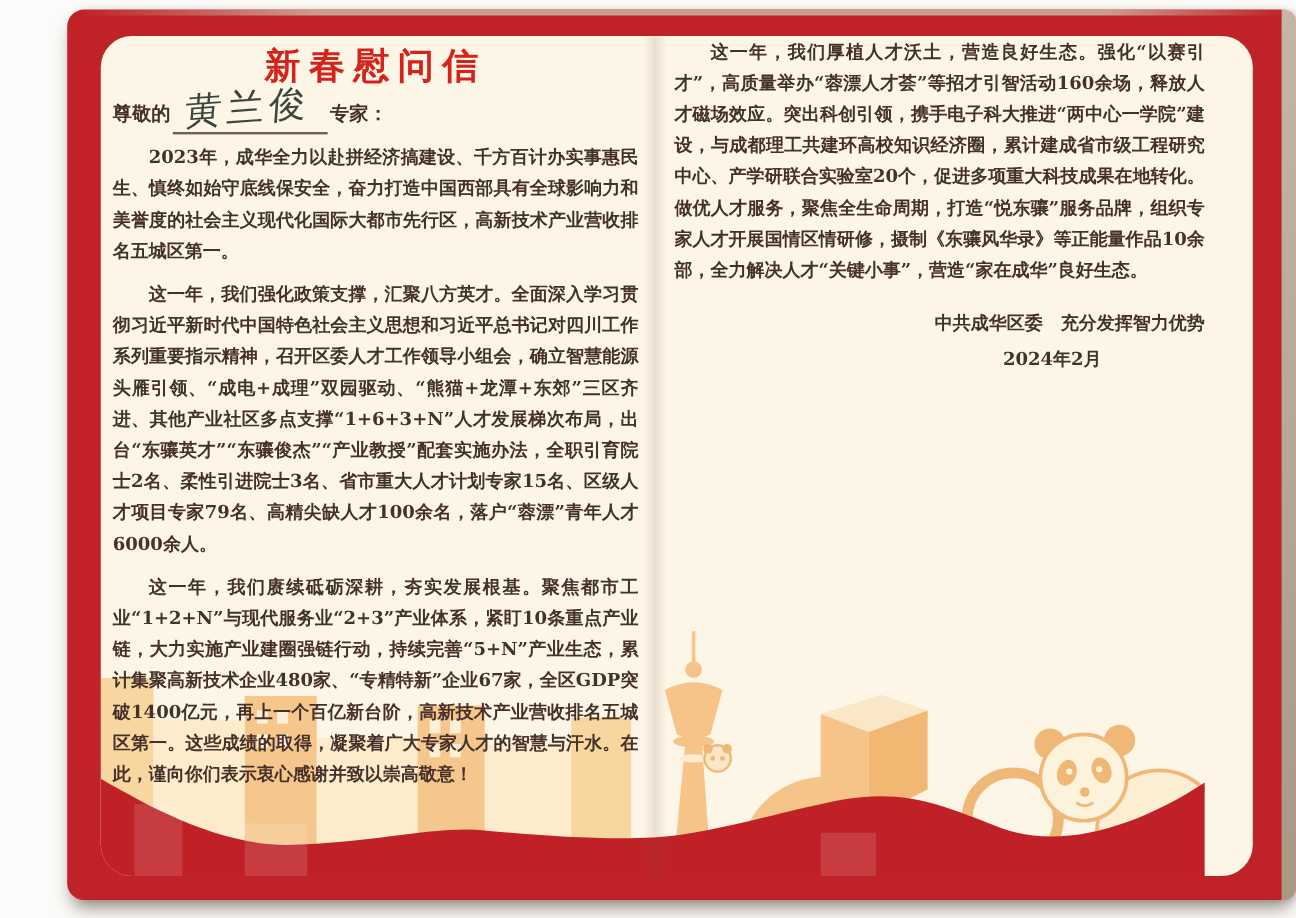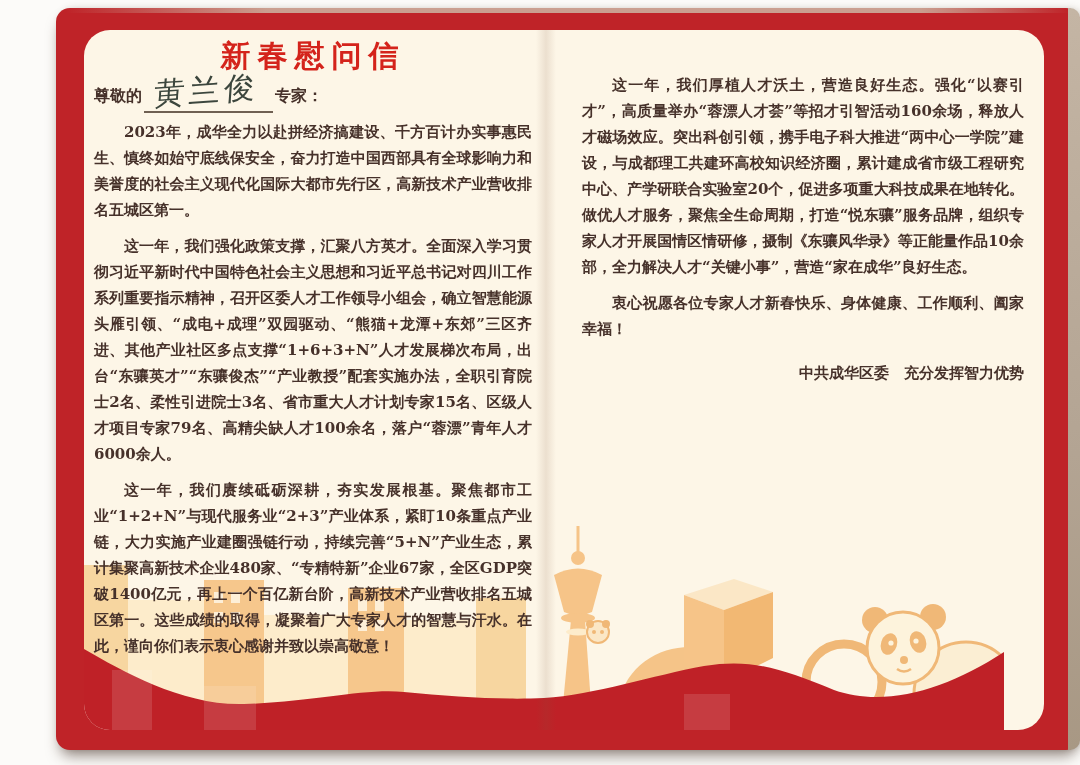--- a/index.html
+++ b/index.html
@@ -15,21 +15,21 @@
   .card-edge-top{position:absolute;left:10px;right:10px;top:0;height:5px;
         background:linear-gradient(90deg,rgba(205,190,170,.0),rgba(205,190,170,.8) 20%,rgba(205,190,170,.8) 85%,rgba(205,190,170,0));
         border-radius:10px 10px 0 0;}
   .panel{position:absolute;left:28px;top:22px;right:36px;bottom:20px;
         background:#fdf6e7;border-radius:26px;overflow:hidden;}
   .crease{position:absolute;left:452px;top:0;bottom:0;width:20px;pointer-events:none;
         background:linear-gradient(90deg,rgba(130,85,60,0),rgba(130,85,60,.14) 50%,rgba(130,85,60,0));}
   
   .col{position:absolute;top:0;color:#46312a;font-size:15px;line-height:26px;font-weight:700;}
   .col-left{left:10px;width:438px;padding-top:6px;}
-  .col-right{left:498px;width:442px;padding-top:42px;}
+  .col-right{left:478px;width:442px;}
   .letter-title{color:#d4231b;font-size:30px;line-height:36px;font-weight:900;
         letter-spacing:7px;text-align:center;margin:2px 0 6px;}
   .salutation{font-size:16px;line-height:30px;margin-bottom:6px;white-space:nowrap;}
   .name-line{display:inline-block;border-bottom:2px solid #6f6052;padding:0 14px 0 10px;margin:0 2px;}
   .name-hand{display:inline-block;font-size:31px;line-height:20px;font-weight:400;
         color:#3c463d;transform:rotate(-4deg) skewX(-8deg);letter-spacing:4px;}
   .para{margin:0 0 10px;text-indent:2em;text-align:justify;}
   .signature{margin-top:16px;text-align:right;font-size:15px;line-height:30px;}
   .sig-date{padding-right:86px;}
   
@@ -124,23 +124,23 @@
           <div class="salutation">
             <span>尊敬的</span><span class="name-line"><span class="name-hand">黄兰俊</span></span><span>专家：</span>
           </div>
           <p class="para">2023年，成华全力以赴拼经济搞建设、千方百计办实事惠民生、慎终如始守底线保安全，奋力打造中国西部具有全球影响力和美誉度的社会主义现代化国际大都市先行区，高新技术产业营收排名五城区第一。</p>
           <p class="para">这一年，我们强化政策支撑，汇聚八方英才。全面深入学习贯彻习近平新时代中国特色社会主义思想和习近平总书记对四川工作系列重要指示精神，召开区委人才工作领导小组会，确立智慧能源头雁引领、“成电+成理”双园驱动、“熊猫+龙潭+东郊”三区齐进、其他产业社区多点支撑“1+6+3+N”人才发展梯次布局，出台“东骧英才”“东骧俊杰”“产业教授”配套实施办法，全职引育院士2名、柔性引进院士3名、省市重大人才计划专家15名、区级人才项目专家79名、高精尖缺人才100余名，落户“蓉漂”青年人才6000余人。</p>
           <p class="para">这一年，我们赓续砥砺深耕，夯实发展根基。聚焦都市工业“1+2+N”与现代服务业“2+3”产业体系，紧盯10条重点产业链，大力实施产业建圈强链行动，持续完善“5+N”产业生态，累计集聚高新技术企业480家、“专精特新”企业67家，全区GDP突破1400亿元，再上一个百亿新台阶，高新技术产业营收排名五城区第一。这些成绩的取得，凝聚着广大专家人才的智慧与汗水。在此，谨向你们表示衷心感谢并致以崇高敬意！</p>
         </div>
 
         <div class="col col-right">
           <p class="para">这一年，我们厚植人才沃土，营造良好生态。强化“以赛引才”，高质量举办“蓉漂人才荟”等招才引智活动160余场，释放人才磁场效应。突出科创引领，携手电子科大推进“两中心一学院”建设，与成都理工共建环高校知识经济圈，累计建成省市级工程研究中心、产学研联合实验室20个，促进多项重大科技成果在地转化。做优人才服务，聚焦全生命周期，打造“悦东骧”服务品牌，组织专家人才开展国情区情研修，摄制《东骧风华录》等正能量作品10余部，全力解决人才“关键小事”，营造“家在成华”良好生态。</p>
-          <p class="para">衷心祝愿各位专家人才新春快乐、身体健康、工作顺利、阖家幸福！</p>
           <div class="signature">
             <div>中共成华区委　充分发挥智力优势</div>
+            <div class="sig-date">2024年2月</div>
           </div>
         </div>
 
       </div>
 
       <div class="crease"></div>
     </div>
   </div>
 </div>
 

